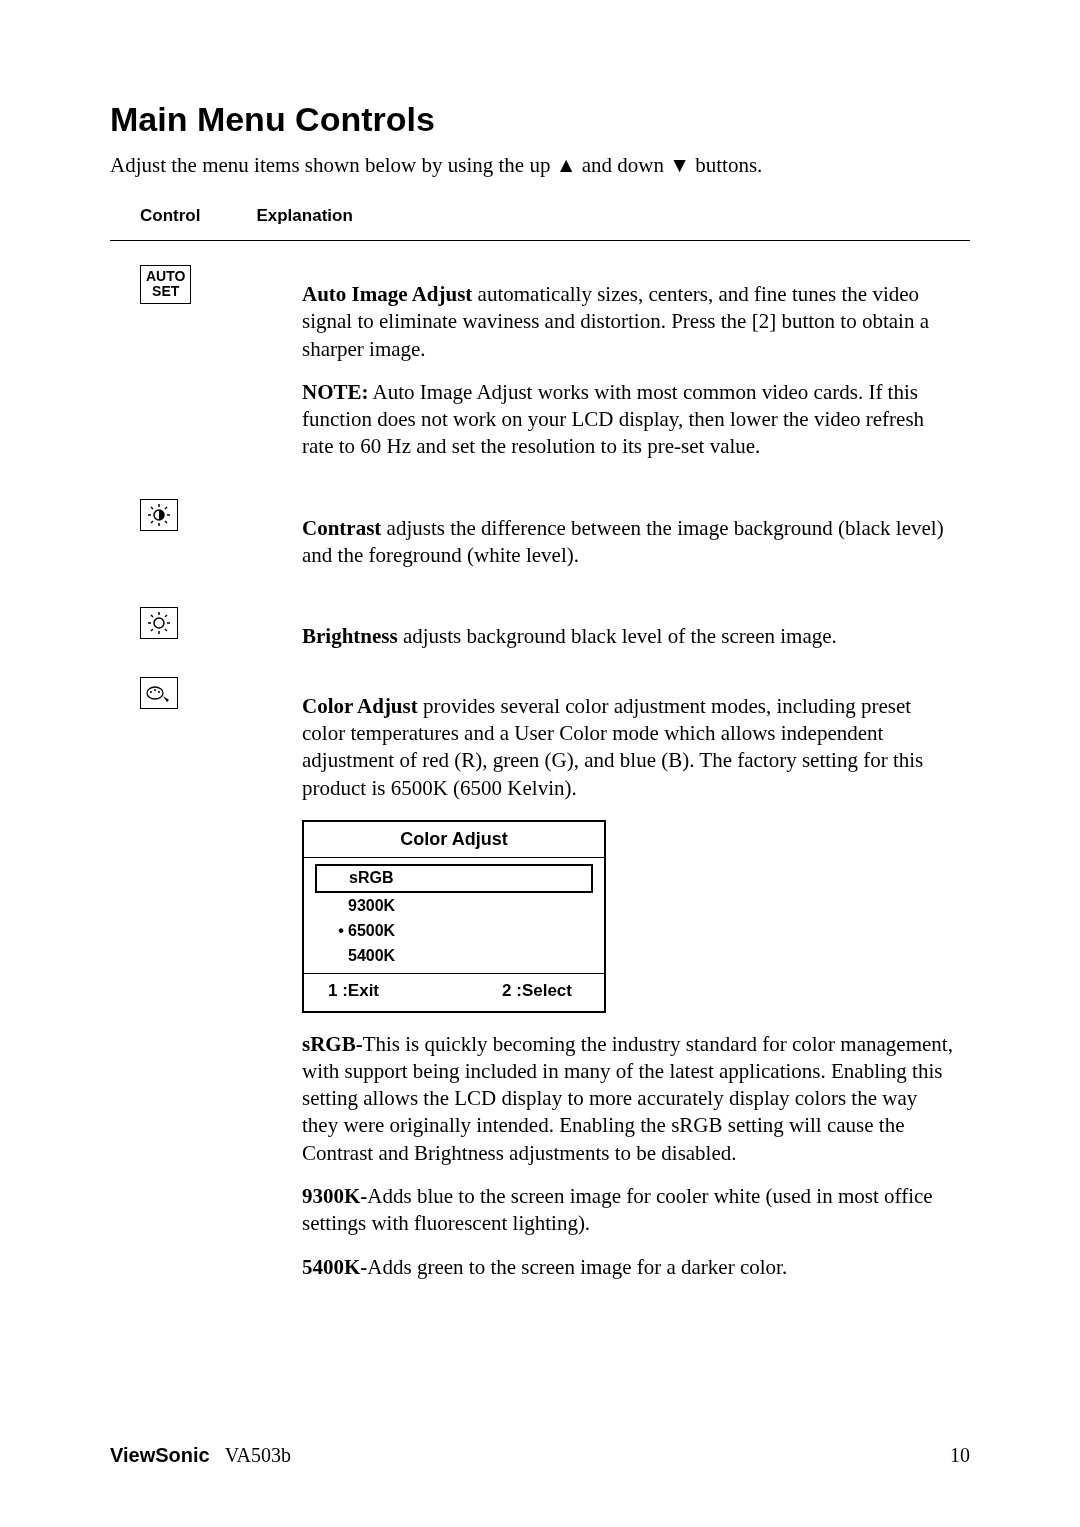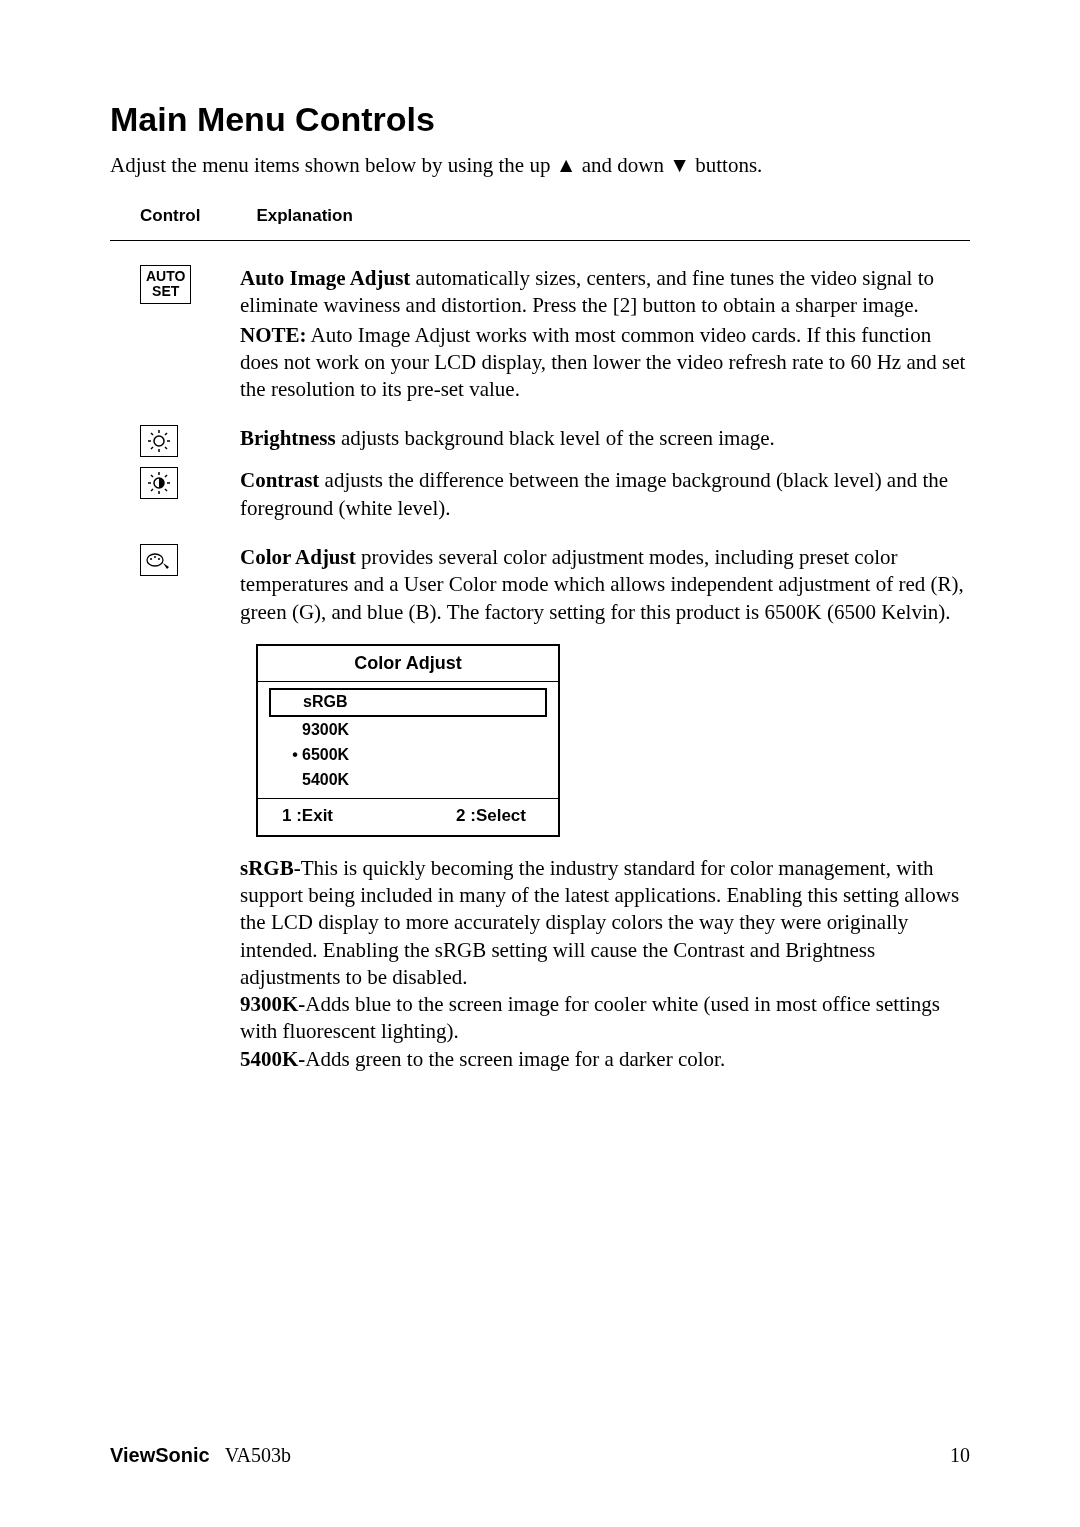--- a/index.html
+++ b/index.html
@@ -34,20 +34,21 @@
     font-size: 17px;
     padding-bottom: 14px;
     border-bottom: 1.5px solid #000;
     margin-bottom: 24px;
     padding-left: 30px;
   }
   .row {
     display: flex;
     align-items: flex-start;
     margin-bottom: 22px;
+    gap: 46px;
   }
   .icon-col {
     width: 100px;
     flex: 0 0 100px;
     display: flex;
     align-items: flex-start;
     justify-content: flex-start;
     padding-left: 30px;
   }
   .icon-box {
@@ -68,21 +69,21 @@
     align-items: center;
     justify-content: center;
     background: #fff;
   }
   .text-col {
     flex: 1;
     font-size: 21px;
     line-height: 1.3;
   }
   .bold { font-weight: bold; }
-  .text-col p { margin: 0; }
+  .text-col p { margin: 16px; }
   .note-para { margin-top: 2px !important; }
   .menu-box {
     border: 2.5px solid #000;
     width: 300px;
     margin: 18px 0 18px 16px;
     font-family: Arial, Helvetica, sans-serif;
   }
   .menu-title {
     text-align: center;
     font-weight: bold;
@@ -153,45 +154,20 @@
         <div>AUTO</div>
         <div>SET</div>
       </div>
     </div>
     <div class="text-col">
       <p>
         <span class="bold">Auto Image Adjust</span><span> automatically sizes, centers, and fine tunes the video signal to eliminate waviness and distortion. Press the [2] button to obtain a sharper image.</span>
       </p>
       <p class="note-para">
         <span class="bold">NOTE:</span><span> Auto Image Adjust works with most common video cards. If this function does not work on your LCD display, then lower the video refresh rate to 60 Hz and set the resolution to its pre-set value.</span>
-      </p>
-    </div>
-  </div>
-
-  <div class="row" style="margin-bottom:10px;">
-    <div class="icon-col">
-      <div class="icon-svg">
-        <svg width="24" height="24" viewBox="0 0 24 24">
-          <circle cx="12" cy="12" r="5" fill="none" stroke="#000" stroke-width="1.5"></circle>
-          <g stroke="#000" stroke-width="1.5">
-            <line x1="12" y1="1" x2="12" y2="4"></line>
-            <line x1="12" y1="20" x2="12" y2="23"></line>
-            <line x1="1" y1="12" x2="4" y2="12"></line>
-            <line x1="20" y1="12" x2="23" y2="12"></line>
-            <line x1="4" y1="4" x2="6" y2="6"></line>
-            <line x1="18" y1="18" x2="20" y2="20"></line>
-            <line x1="4" y1="20" x2="6" y2="18"></line>
-            <line x1="18" y1="6" x2="20" y2="4"></line>
-          </g>
-        </svg>
-      </div>
-    </div>
-    <div class="text-col">
-      <p>
-        <span class="bold">Brightness</span><span> adjusts background black level of the screen image.</span>
       </p>
     </div>
   </div>
 
   <div class="row">
     <div class="icon-col">
       <div class="icon-svg">
         <svg width="24" height="24" viewBox="0 0 24 24">
           <circle cx="12" cy="12" r="5" fill="none" stroke="#000" stroke-width="1.5"></circle>
           <path d="M12 7 A5 5 0 0 1 12 17 Z" fill="#000"></path>
@@ -208,20 +184,45 @@
         </svg>
       </div>
     </div>
     <div class="text-col">
       <p>
         <span class="bold">Contrast</span><span> adjusts the difference between the image background  (black level) and the foreground (white level).</span>
       </p>
     </div>
   </div>
 
+  <div class="row" style="margin-bottom:10px;">
+    <div class="icon-col">
+      <div class="icon-svg">
+        <svg width="24" height="24" viewBox="0 0 24 24">
+          <circle cx="12" cy="12" r="5" fill="none" stroke="#000" stroke-width="1.5"></circle>
+          <g stroke="#000" stroke-width="1.5">
+            <line x1="12" y1="1" x2="12" y2="4"></line>
+            <line x1="12" y1="20" x2="12" y2="23"></line>
+            <line x1="1" y1="12" x2="4" y2="12"></line>
+            <line x1="20" y1="12" x2="23" y2="12"></line>
+            <line x1="4" y1="4" x2="6" y2="6"></line>
+            <line x1="18" y1="18" x2="20" y2="20"></line>
+            <line x1="4" y1="20" x2="6" y2="18"></line>
+            <line x1="18" y1="6" x2="20" y2="4"></line>
+          </g>
+        </svg>
+      </div>
+    </div>
+    <div class="text-col">
+      <p>
+        <span class="bold">Brightness</span><span> adjusts background black level of the screen image.</span>
+      </p>
+    </div>
+  </div>
+
   <div class="row">
     <div class="icon-col">
       <div class="icon-svg">
         <svg width="28" height="22" viewBox="0 0 28 22">
           <ellipse cx="10" cy="11" rx="8" ry="6" fill="none" stroke="#000" stroke-width="1.3"></ellipse>
           <circle cx="6" cy="10" r="1" fill="#000"></circle>
           <circle cx="10" cy="8" r="1" fill="#000"></circle>
           <circle cx="14" cy="10" r="1" fill="#000"></circle>
           <path d="M18 14 L24 18 L22 20 Z" fill="#000"></path>
         </svg>

